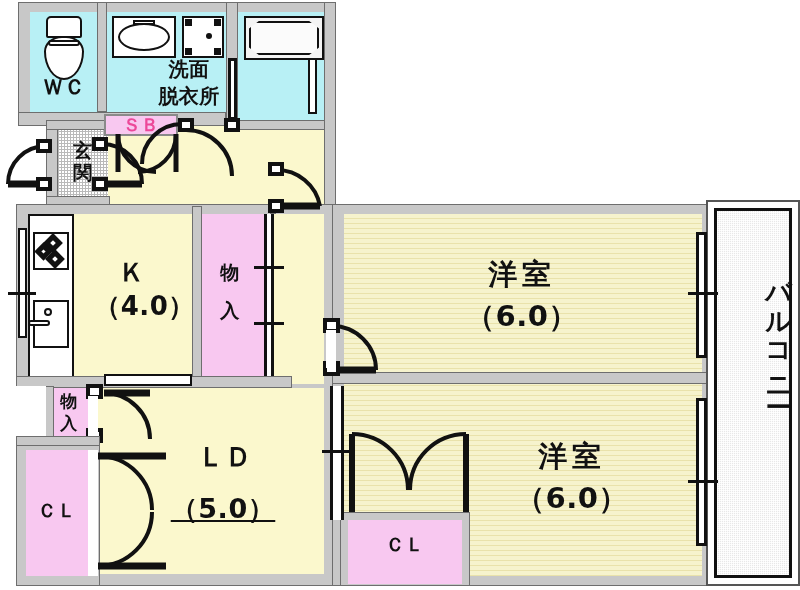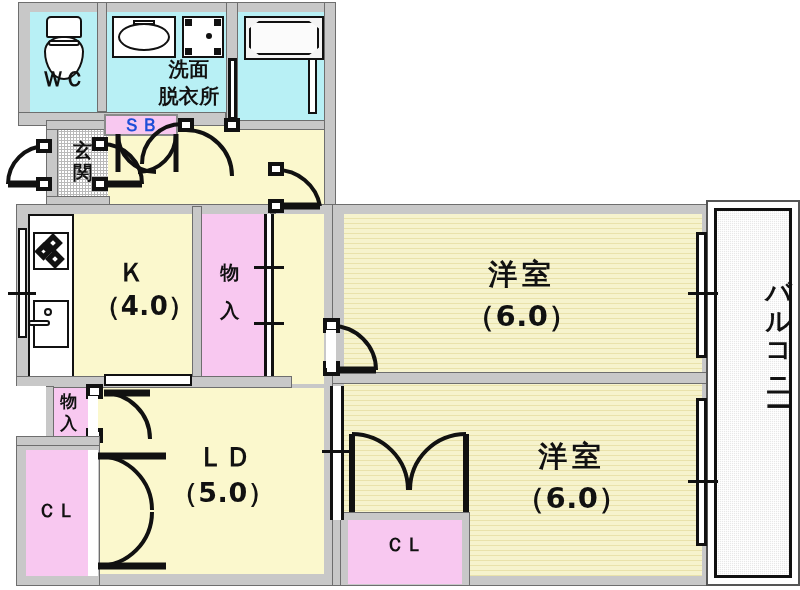--- a/index.html
+++ b/index.html
@@ -81,21 +81,21 @@
 
   <div class="ab fill-water" style="left:238px;top:12px;width:88px;height:112px;"></div>
 
   <div class="ab wall" style="left:97px;top:2px;width:10px;height:110px;"></div>
 
   <div class="ab wall" style="left:226px;top:2px;width:12px;height:122px;"></div>
 
   <div class="ab ink2" style="left:46px;top:16px;width:36px;height:22px;border-radius:5px 5px 2px 2px;"></div>
   <div class="ab ink2" style="left:44px;top:36px;width:40px;height:44px;border-radius:45% 45% 50% 50%/35% 35% 65% 65%;"></div>
   <div class="ab" style="left:48px;top:40px;width:32px;height:6px;border:2px solid #111;border-radius:3px;background:#fff;"></div>
-  <div class="lbl" style="left:30px;top:68px;width:68px;font-size:21px;">ＷＣ</div>
+  <div class="lbl" style="left:30px;top:76px;width:68px;font-size:21px;">ＷＣ</div>
 
   <div class="ab ink2" style="left:112px;top:16px;width:64px;height:42px;"></div>
   <div class="ab ink2" style="left:118px;top:23px;width:52px;height:28px;border-radius:50%;"></div>
   <div class="ab" style="left:133px;top:20px;width:22px;height:5px;border:2px solid #111;background:#fff;"></div>
 
   <div class="ab ink2" style="left:182px;top:16px;width:42px;height:42px;"></div>
   <div class="ab" style="left:185px;top:19px;width:7px;height:7px;background:#111;"></div>
   <div class="ab" style="left:214px;top:19px;width:7px;height:7px;background:#111;"></div>
   <div class="ab" style="left:185px;top:48px;width:7px;height:7px;background:#111;"></div>
   <div class="ab" style="left:214px;top:48px;width:7px;height:7px;background:#111;"></div>
@@ -117,21 +117,21 @@
 
   <div class="ab fill-genkan" style="left:58px;top:126px;width:50px;height:78px;"></div>
 
   <div class="ab wall" style="left:46px;top:120px;width:12px;height:84px;"></div>
 
   <div class="ab wall" style="left:46px;top:196px;width:64px;height:10px;"></div>
 
   <div class="ab wall" style="left:46px;top:120px;width:64px;height:10px;"></div>
 
   <div class="ab" style="left:104px;top:114px;width:74px;height:22px;background:#f8c8f0;border:2px solid #8a8a8a;"></div>
-  <div class="lbl" style="left:104px;top:115px;width:74px;font-size:18px;color:#1d4ed8;">ＳＢ</div>
+  <div class="lbl" style="left:104px;top:115px;width:74px;font-size:18px;color:#ec4899;">ＳＢ</div>
 
   <div class="lbl" style="left:58px;top:140px;width:50px;font-size:19px;">玄</div>
   <div class="lbl" style="left:58px;top:162px;width:50px;font-size:19px;">関</div>
 
   <div class="ab wall" style="left:226px;top:120px;width:110px;height:10px;"></div>
   <div class="ab wall" style="left:236px;top:120px;width:100px;height:10px;"></div>
 
   <div class="ab wall" style="left:324px;top:2px;width:12px;height:206px;"></div>
 
   <div class="ab wall" style="left:16px;top:204px;width:320px;height:382px;"></div>
@@ -176,21 +176,21 @@
 
   <div class="ab fill-pink" style="left:52px;top:388px;width:42px;height:52px;"></div>
   <div class="ab wall" style="left:44px;top:386px;width:10px;height:56px;"></div>
   <div class="lbl" style="left:52px;top:392px;width:34px;font-size:17px;">物</div>
   <div class="lbl" style="left:52px;top:414px;width:34px;font-size:17px;">入</div>
 
   <div class="ab fill-white" style="left:0px;top:386px;width:46px;height:56px;"></div>
 
   <div class="ab fill-yellow" style="left:96px;top:388px;width:228px;height:186px;"></div>
   <div class="lbl" style="left:160px;top:442px;width:130px;font-size:27px;">ＬＤ</div>
-  <div class="lbl" style="left:148px;top:478px;width:150px;font-size:27px;">（5.0）</div>
+  <div class="lbl" style="left:148px;top:494px;width:150px;font-size:27px;text-decoration:underline;">（5.0）</div>
 
   <div class="ab wall" style="left:16px;top:440px;width:84px;height:146px;"></div>
   <div class="ab fill-pink" style="left:26px;top:450px;width:62px;height:126px;"></div>
   <div class="lbl" style="left:26px;top:500px;width:62px;font-size:19px;">ＣＬ</div>
 
   <div class="ab fill-white" style="left:88px;top:450px;width:10px;height:126px;"></div>
 
   <div class="ab wall" style="left:332px;top:204px;width:382px;height:382px;"></div>
 
   <div class="ab fill-tatami" style="left:344px;top:214px;width:358px;height:160px;"></div>

